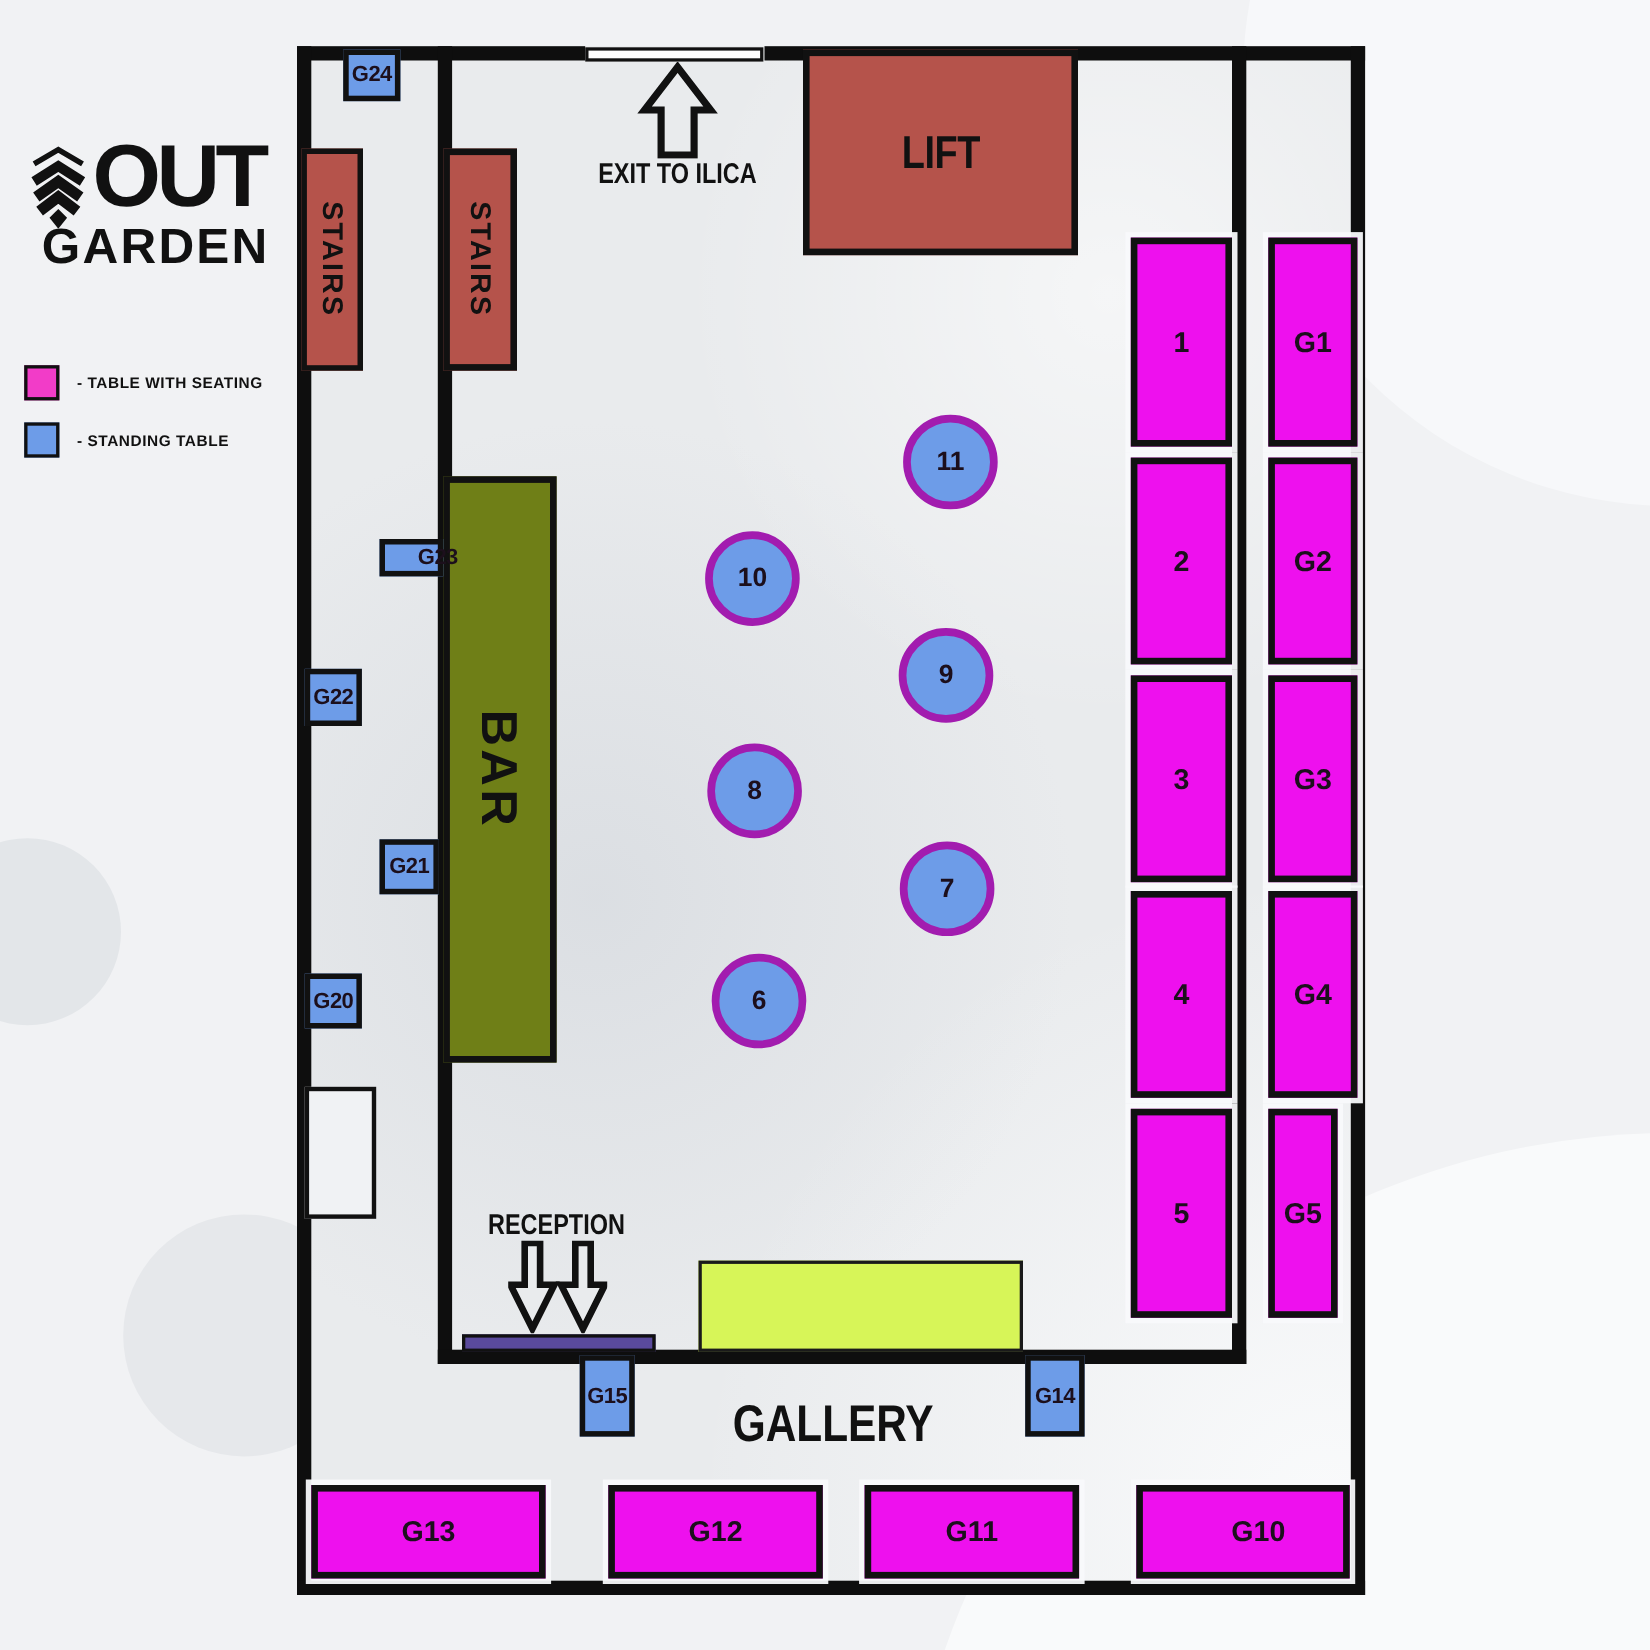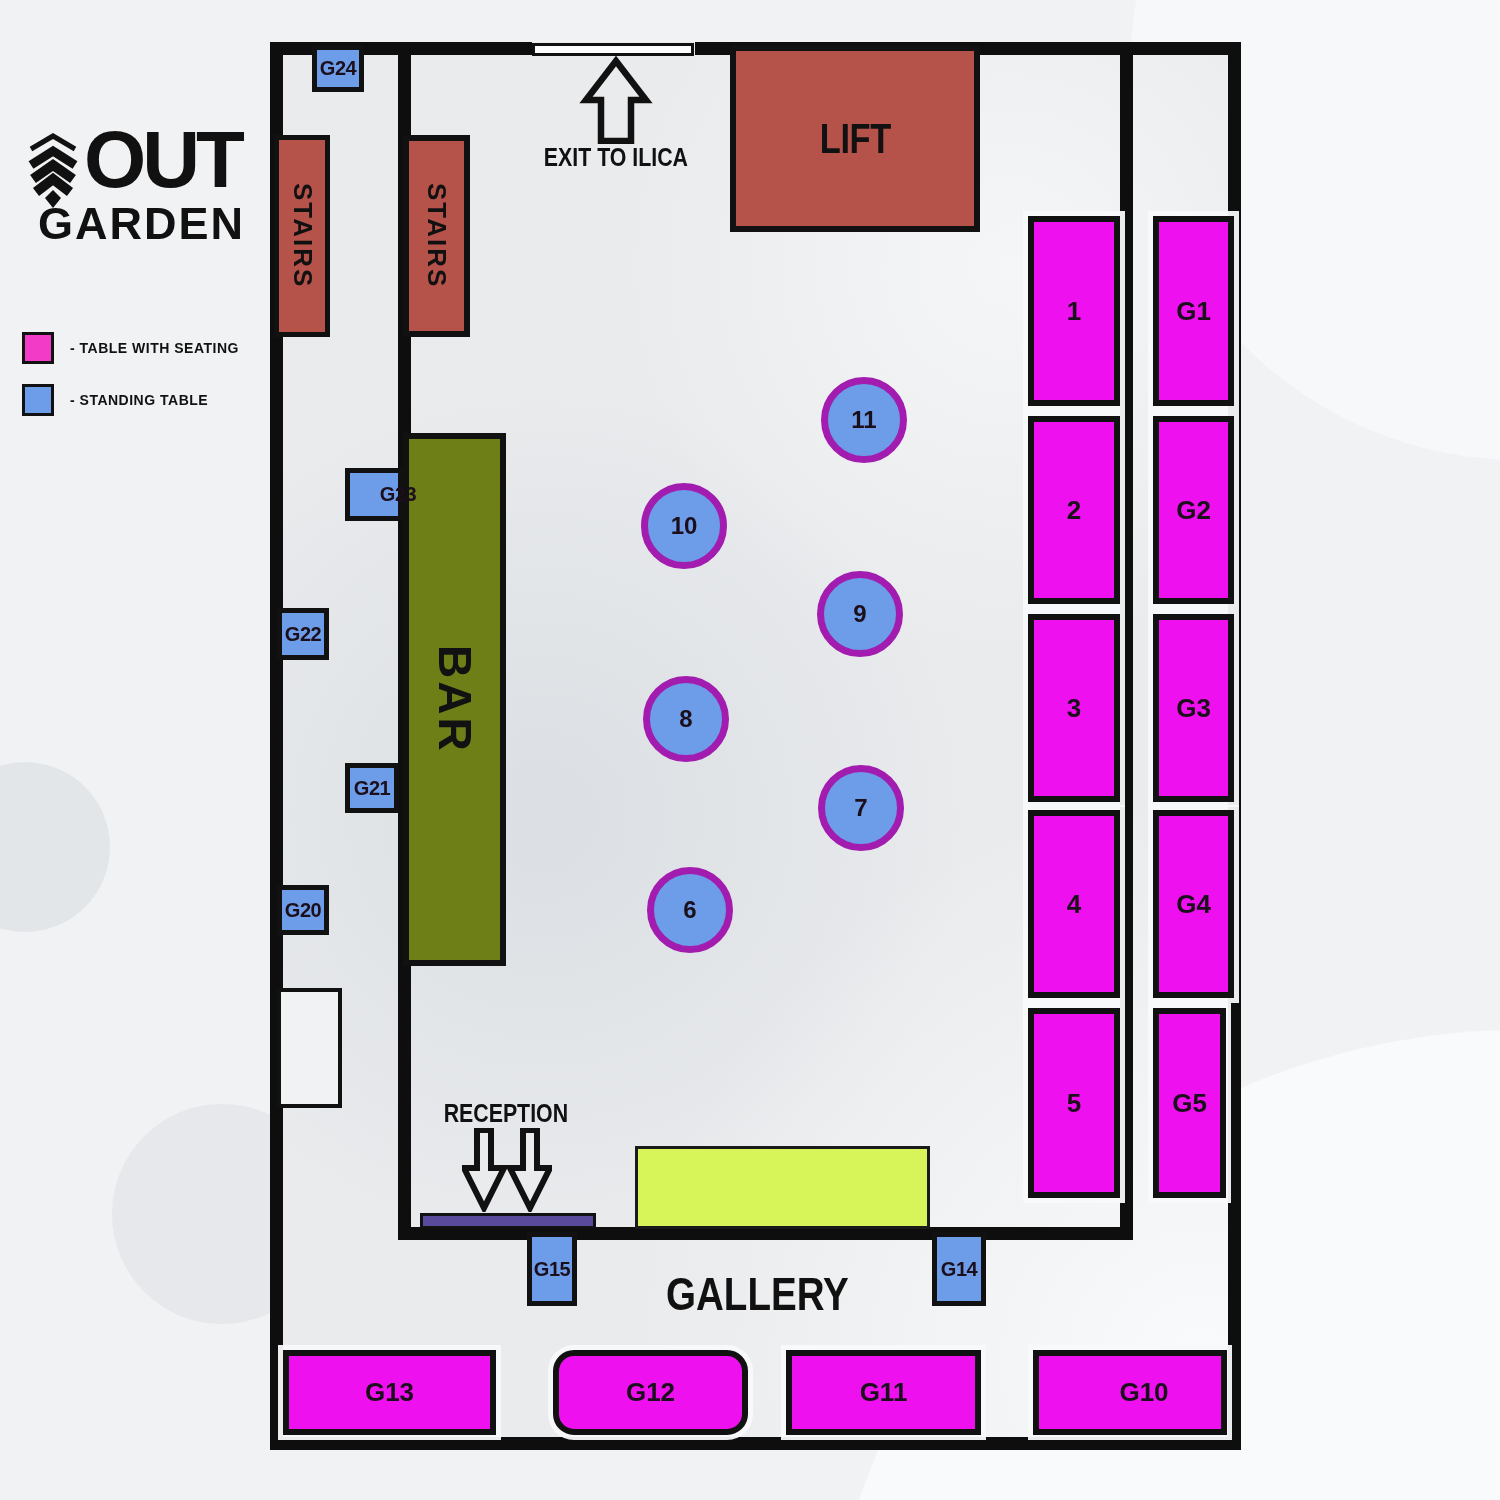--- a/index.html
+++ b/index.html
@@ -167,27 +167,27 @@
 
 <div class="tbl seated" style="left: 758px; top: 174px; width: 92px; height: 190px;">1</div>
     <div class="tbl seated" style="left: 758px; top: 374px; width: 92px; height: 188px;">2</div>
     <div class="tbl seated" style="left: 758px; top: 572px; width: 92px; height: 188px;">3</div>
     <div class="tbl seated" style="left: 758px; top: 768px; width: 92px; height: 188px;">4</div>
     <div class="tbl seated" style="left: 758px; top: 966px; width: 92px; height: 190px;">5</div>
     <div class="tbl seated" style="left: 883px; top: 174px; width: 81px; height: 190px;">G1</div>
     <div class="tbl seated" style="left: 883px; top: 374px; width: 81px; height: 188px;">G2</div>
     <div class="tbl seated" style="left: 883px; top: 572px; width: 81px; height: 188px;">G3</div>
     <div class="tbl seated" style="left: 883px; top: 768px; width: 81px; height: 188px;">G4</div>
-    <div class="tbl seated" style="left: 883px; top: 966px; width: 73px; height: 190px;">G5</div>
+    <div class="tbl seated" style="left: 883px; top: 966px; width: 63px; height: 190px;">G5</div>
     <div class="tbl seated" style="left: 13px; top: 1308px; width: 213px; height: 85px;">G13</div>
-    <div class="tbl seated" style="left: 283px; top: 1308px; width: 195px; height: 85px; border-radius: 21px;">G12</div>
+    <div class="tbl seated" style="left: 283px; top: 1308px; width: 195px; height: 85px;">G12</div>
     <div class="tbl seated" style="left: 516px; top: 1308px; width: 195px; height: 85px;">G11</div>
     <div class="tbl seated" style="left: 763px; top: 1308px; width: 194px; height: 85px; padding-left: 28px;">G10</div>
     <div class="tbl ssq" style="left: 42px; top: 3px; width: 52px; height: 47px;">G24</div>
-    <div class="tbl ssq" style="left: 75px; top: 426px; width: 54px; height: 53px; padding-left: 48px;">G23</div>
+    <div class="tbl ssq" style="left: 75px; top: 448px; width: 54px; height: 34px; padding-left: 48px;">G23</div>
     <div class="tbl ssq" style="left: 7px; top: 566px; width: 52px; height: 52px;">G22</div>
     <div class="tbl ssq" style="left: 75px; top: 721px; width: 54px; height: 50px;">G21</div>
     <div class="tbl ssq" style="left: 7px; top: 843px; width: 52px; height: 50px;">G20</div>
     <div class="tbl ssq" style="left: 257px; top: 1190px; width: 50px; height: 74px;">G15</div>
     <div class="tbl ssq" style="left: 662px; top: 1190px; width: 54px; height: 74px;">G14</div>
     <div class="tbl srd" style="left: 551px; top: 335px; width: 86px; height: 86px;">11</div>
     <div class="tbl srd" style="left: 371px; top: 441px; width: 86px; height: 86px;">10</div>
     <div class="tbl srd" style="left: 547px; top: 529px; width: 86px; height: 86px;">9</div>
     <div class="tbl srd" style="left: 373px; top: 634px; width: 86px; height: 86px;">8</div>
     <div class="tbl srd" style="left: 548px; top: 723px; width: 86px; height: 86px;">7</div>

